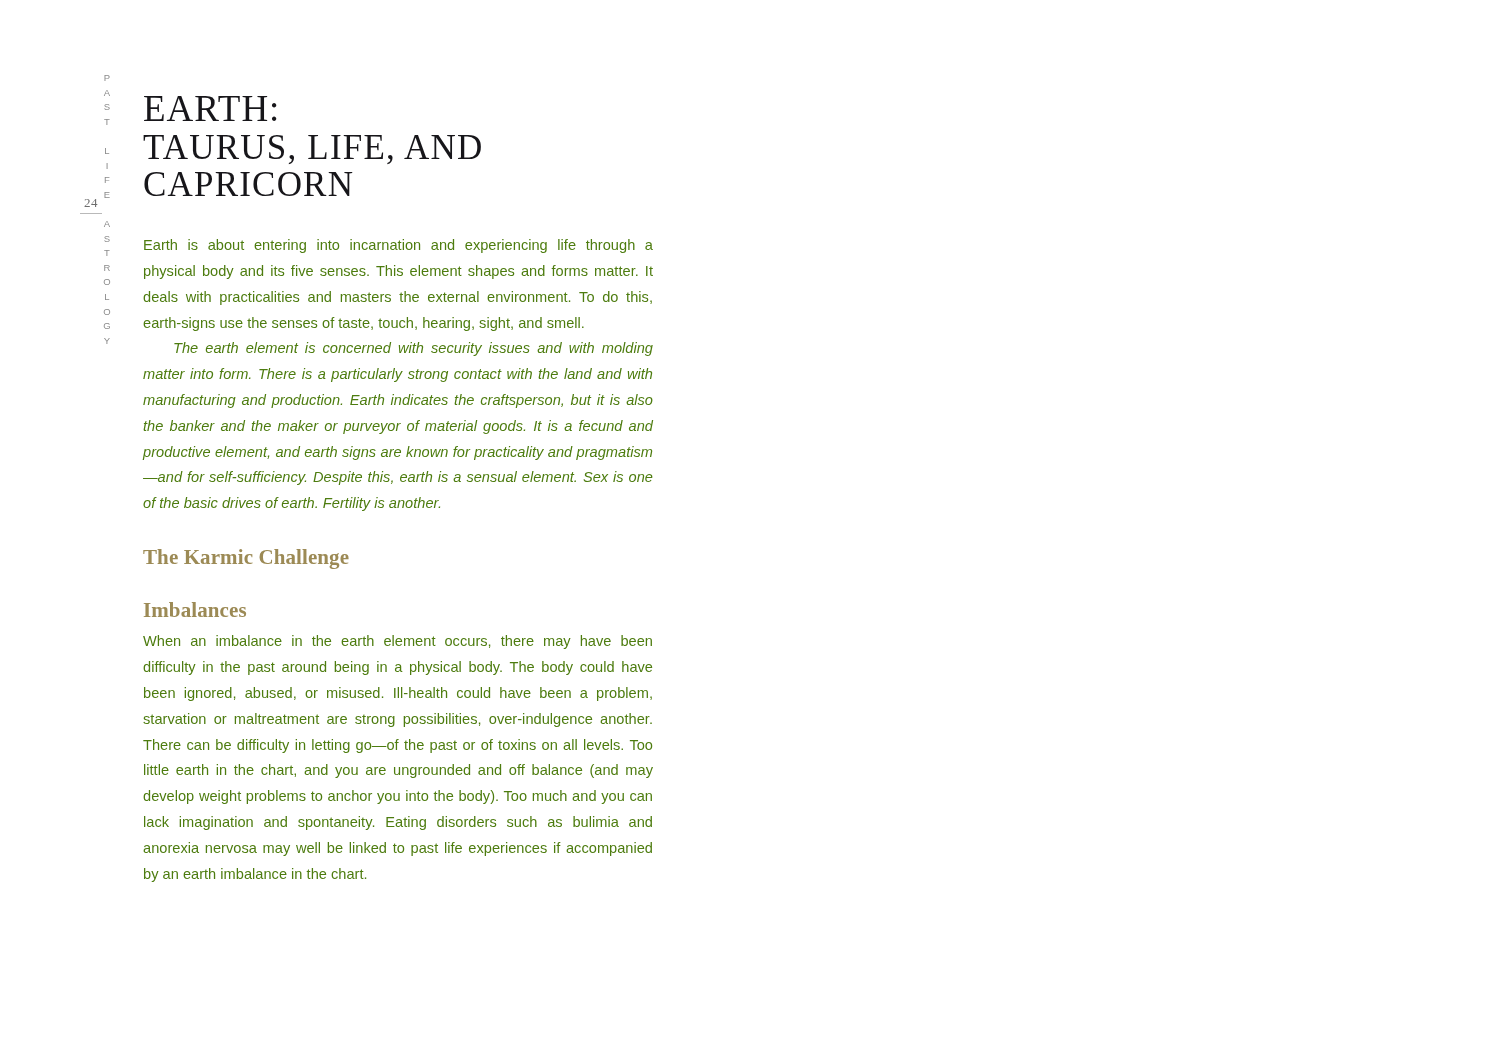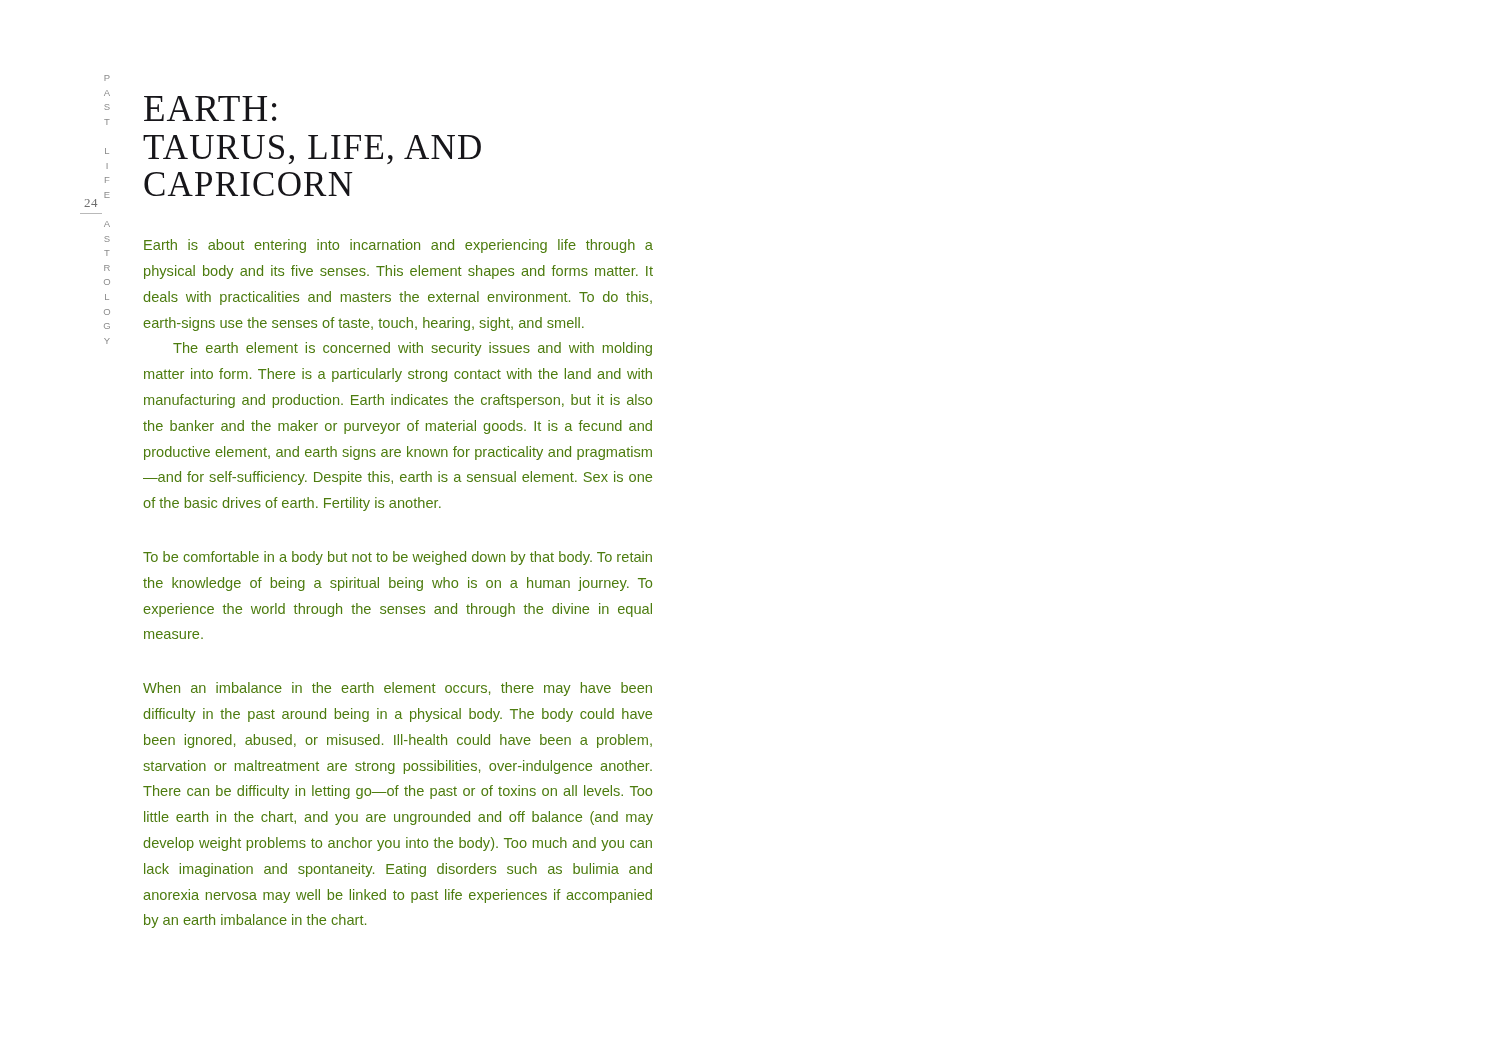--- a/index.html
+++ b/index.html
@@ -98,21 +98,21 @@
   }
   p.body {
     font-family: "Liberation Sans", sans-serif;
     font-size: 14.6px;
     line-height: 25.8px;
     color: #4d7c0f;
     text-align: justify;
     margin: 0;
     letter-spacing: 0.02px;
   }
-  p.body.indent { text-indent: 30px; }
+  p.body.indent { text-indent: 30px; font-style: italic; }
 
   
   h2.subhead {
     font-family: "Liberation Serif", serif;
     font-size: 21px;
     font-weight: 700;
     color: #9c8a55;
     margin: 0 0 6px 0;
     letter-spacing: 0.1px;
     line-height: 1.2;
@@ -137,24 +137,25 @@
         <span class="title-line1">EARTH:</span>
         <span class="title-line2">TAURUS, LIFE, AND CAPRICORN</span>
       </h1>
 
       <div class="body-block">
         <p class="body">Earth is about entering into incarnation and experiencing life through a physical body and its five senses. This element shapes and forms matter. It deals with practicalities and masters the external environment. To do this, earth-signs use the senses of taste, touch, hearing, sight, and smell.</p>
         <p class="body indent">The earth element is concerned with security issues and with molding matter into form. There is a particularly strong contact with the land and with manufacturing and production. Earth indicates the craftsperson, but it is also the banker and the maker or purveyor of material goods. It is a fecund and productive element, and earth signs are known for practicality and pragmatism—and for self-sufficiency. Despite this, earth is a sensual element. Sex is one of the basic drives of earth. Fertility is another.</p>
       </div>
 
       <div class="section">
-        <p class="body">To be comfortable in a body but not to be weighed down by that body. To retain the knowledge of being a spiritual being who is on a human journey. To experience the world through the senses and through the divine in equal measure.</p>
+        <h2 class="subhead">The Karmic Challenge</h2>
       </div>
 
       <div class="section">
+        <h2 class="subhead">Imbalances</h2>
         <p class="body">When an imbalance in the earth element occurs, there may have been difficulty in the past around being in a physical body. The body could have been ignored, abused, or misused. Ill-health could have been a problem, starvation or maltreatment are strong possibilities, over-indulgence another. There can be difficulty in letting go—of the past or of toxins on all levels. Too little earth in the chart, and you are ungrounded and off balance (and may develop weight problems to anchor you into the body). Too much and you can lack imagination and spontaneity. Eating disorders such as bulimia and anorexia nervosa may well be linked to past life experiences if accompanied by an earth imbalance in the chart.</p>
       </div>
 
     </div>
   </div>
 
   <div class="page">
 
     
 

